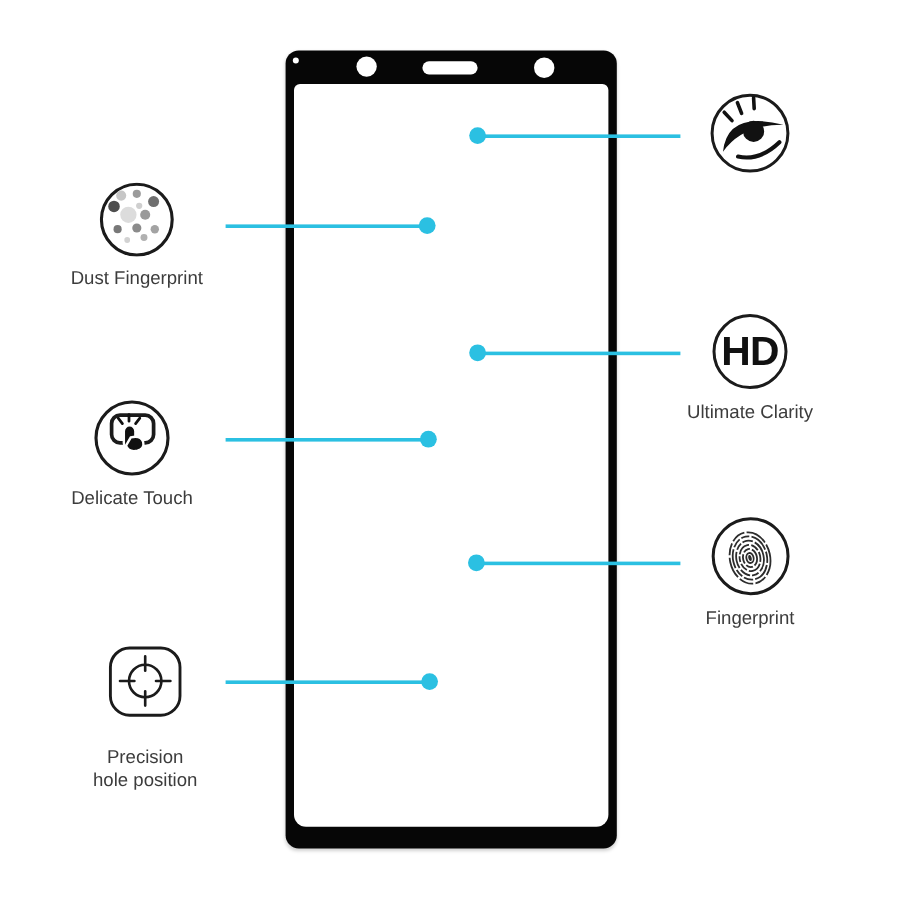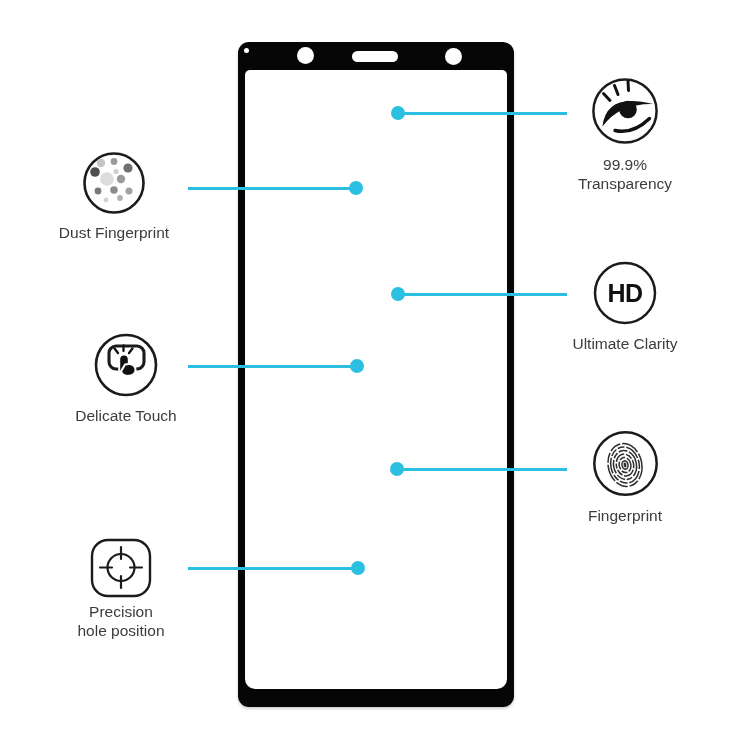--- a/index.html
+++ b/index.html
@@ -36,38 +36,38 @@
   .cline { position: absolute; height: 3px; background: var(--accent); z-index: 5; }
   .cdot  { position: absolute; width: 14px; height: 14px; border-radius: 50%; background: var(--accent); z-index: 6; }
 
   
   .feature { position: absolute; display: flex; flex-direction: column; align-items: center; z-index: 2; }
   .feature .icon { display: block; line-height: 0; }
   .label { margin-top: 9px; font-size: 15.5px; line-height: 19px; color: var(--text); text-align: center; }
   .lline { display: block; white-space: nowrap; }
 
   .f-dust      { left: 48px;  top: 152px; width: 132px; }
-  .f-touch     { left: 60px;  top: 333px; width: 132px; justify-content: flex-end; }
+  .f-touch     { left: 44px;  top: 333px; width: 132px; justify-content: flex-end; }
   .f-precision { left: 55px;  top: 538px; width: 132px; }
-  .f-precision .label { margin-top: 4px; }
+  .f-precision .label { margin-top: 24px; }
   .f-eye       { left: 549px; top: 76px;  width: 152px; }
   .f-hd        { left: 549px; top: 261px; width: 152px; }
   .f-fp        { left: 549px; top: 430px; width: 152px; align-items: center; }
 
   .oc { fill: none; stroke: var(--icon-stroke); stroke-width: 2.6px; }
   .stroke-thin { stroke-width: 2.2px; }
   .rnd { stroke-linecap: round; }
 
   
   .hd-badge { position: relative; width: 64px; height: 64px; }
   .hd-badge svg { position: absolute; left: 0; top: 0; }
   .hd-text {
     position: absolute; left: 0; top: 0; width: 64px; height: 64px;
     display: flex; align-items: center; justify-content: center;
-    font-size: 25px; font-weight: bold; color: #111; letter-spacing: -0.5px;
+    font-size: 34px; font-weight: bold; color: #111; letter-spacing: -0.5px;
   }
 </style>
 </head>
 <body>
 
 <div class="canvas">
 
   <div class="phone">
     <span class="hole sensor"></span>
     <span class="hole cam-l"></span>
@@ -153,24 +153,20 @@
   <div class="feature f-eye">
     <span class="icon">
       <svg width="70" height="70" viewBox="0 0 70 70">
         <circle class="oc" cx="35" cy="35" r="31.6" style="stroke-width:2.5px"></circle>
         <path d="M12.5,50.5 Q16,16 63,28 Q29,27.5 12.5,50.5 Z" fill="#111"></path>
         <circle cx="38" cy="33.5" r="8.8" fill="#111"></circle>
         <path class="rnd" d="M25,54.5 Q43,58.5 59.5,42.5" stroke="#111" stroke-width="3.4" fill="none"></path>
         <path class="rnd" d="M20,24.5 L13.5,17.5 M28,18.5 L24.5,9.5 M38.5,14.5 L38,5.5" stroke="#111" stroke-width="3" fill="none"></path>
       </svg>
     </span>
-    <div class="label">
-      <span class="lline">99.9%</span>
-      <span class="lline">Transparency</span>
-    </div>
   </div>
 
   <div class="feature f-hd">
     <span class="icon hd-badge">
       <svg width="64" height="64" viewBox="0 0 64 64">
         <circle class="oc" cx="32" cy="32" r="30" style="stroke-width:2.5px"></circle>
       </svg>
       <span class="hd-text">HD</span>
     </span>
     <div class="label">

